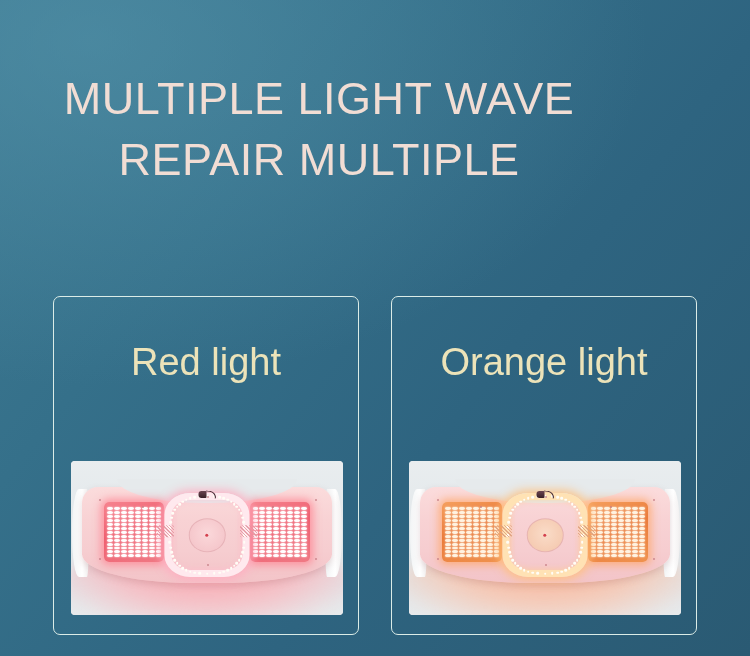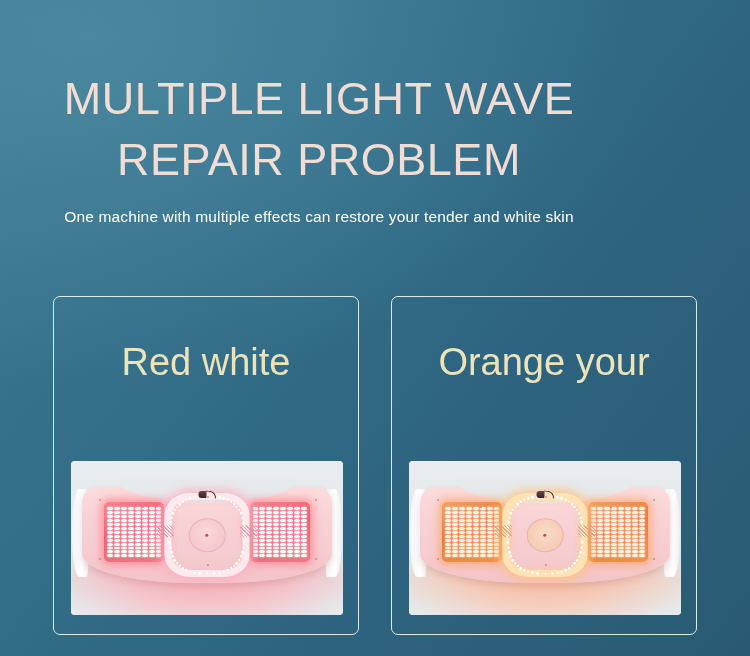--- a/index.html
+++ b/index.html
@@ -253,28 +253,27 @@
     background:rgba(196,122,130,0.8);
   }
 </style>
 </head>
 <body>
 
 <div id="poster">
 
   <div class="head">
     <div class="title-line">MULTIPLE LIGHT WAVE</div>
-    <div class="title-line">REPAIR PROBLEM</div>
-    <div class="subtitle">One machine with multiple effects can restore your tender and white skin</div>
+    <div class="title-line">REPAIR MULTIPLE</div>
   </div>
 
   <div class="cards">
 
     <div class="card red">
-      <div class="card-title">Red white</div>
+      <div class="card-title">Red light</div>
 
       <div class="photo">
         <div class="wall"></div>
         <div class="table"></div>
         <div class="spill"></div>
 
         <div class="device">
           <div class="shell-l"></div>
           <div class="shell-r"></div>
           <div class="body"></div>
@@ -568,21 +567,21 @@
             <span class="screw" style="left: 7%; top: 74%;"></span>
             <span class="screw" style="left: 50%; top: 80%;"></span>
             <span class="screw" style="left: 93%; top: 74%;"></span>
             <span class="screw" style="left: 24%; top: 20%;"></span>
             <span class="screw" style="left: 76%; top: 20%;"></span>
           </div>
       </div>
     </div>
 
     <div class="card orange">
-      <div class="card-title">Orange your</div>
+      <div class="card-title">Orange light</div>
 
       <div class="photo">
         <div class="wall"></div>
         <div class="table"></div>
         <div class="spill"></div>
 
         <div class="device">
           <div class="shell-l"></div>
           <div class="shell-r"></div>
           <div class="body"></div>

